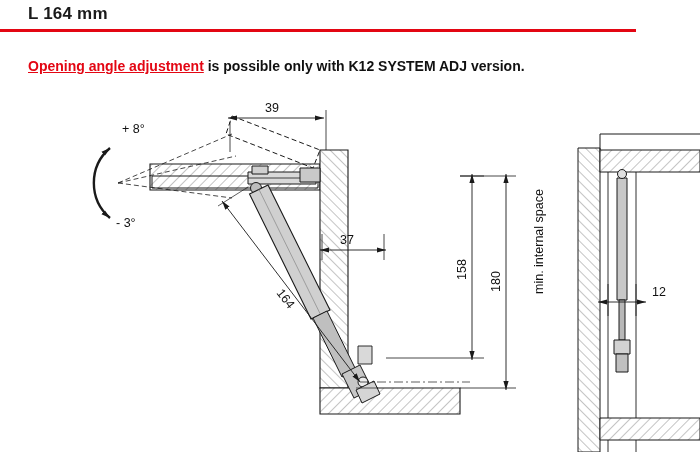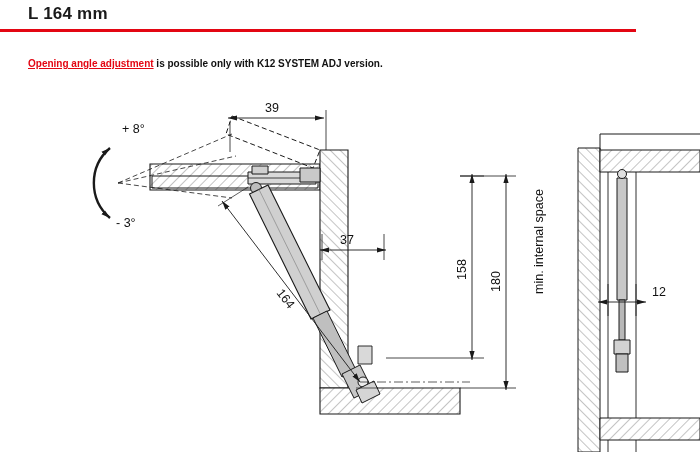--- a/index.html
+++ b/index.html
@@ -36,21 +36,21 @@
     font-size: 17px;
     font-weight: bold;
     color: #1a1a1a;
     letter-spacing: 0.2px;
   }
   
   .subtitle {
     position: absolute;
     left: 28px;
     top: 58px;
-    font-size: 10px;
+    font-size: 14px;
     font-weight: bold;
     color: #111111;
     white-space: nowrap;
   }
   .subtitle .link {
     color: #e30613;
     text-decoration: underline;
   }
   
   .drawing {

